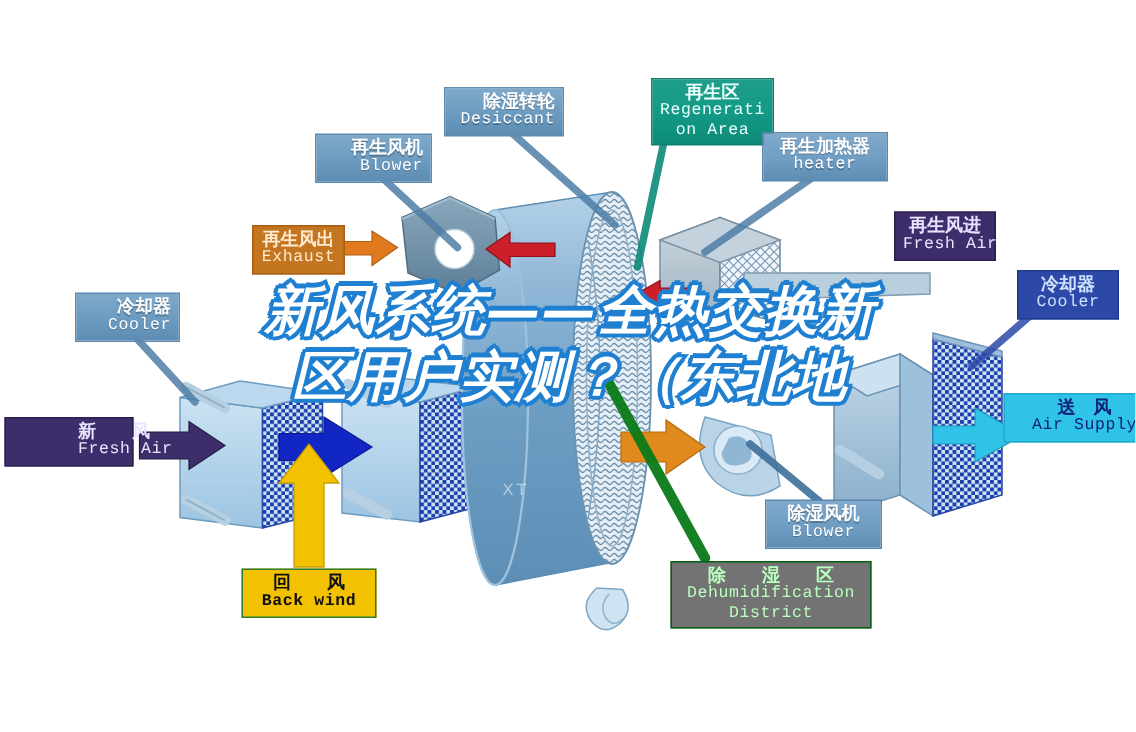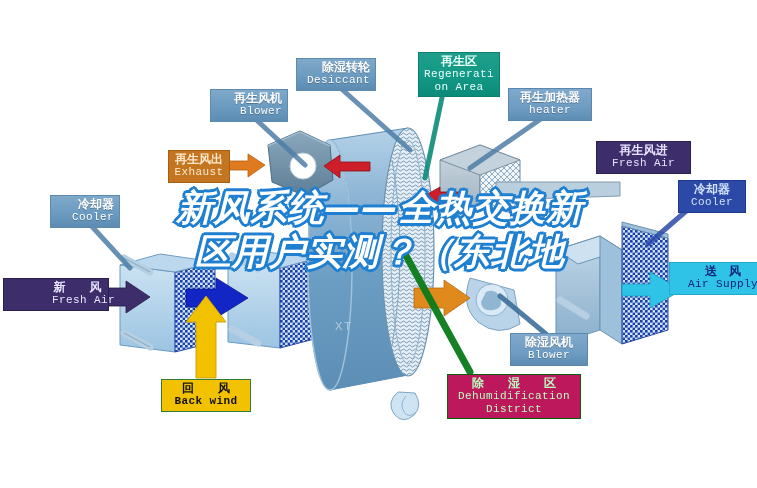--- a/index.html
+++ b/index.html
@@ -62,20 +62,21 @@
   .st-steel2 {          
     background: linear-gradient(180deg,#80a9cc 0%, #6e9cc2 60%, #5e8db4 100%);
     color: #ffffff;
     border: 1px solid #5987ad;
     text-shadow: 0 1px 0 rgba(0,0,0,.25);
   }
   .st-teal {            
     background: linear-gradient(180deg,#1e9e8a 0%, #139a86 50%, #0c8b79 100%);
     color: #eafffb;
     border: 1px solid #0c7f70;
+    margin-left: 16px;
   }
   .st-purple {          
     background: #3d2d6b;
     color: #e8e4ff;
     border: 1px solid #2a1f4d;
   }
   .st-orange {          
     background: #c4751f;
     color: #ffe9cf;
     border: 1px solid #a65f13;
@@ -85,21 +86,21 @@
     color: #cfe1ff;
     border: 1px solid #1e3a8f;
   }
   .st-yellow {          
     background: #f2c200;
     color: #101010;
     border: 1px solid #2f7d32;
   }
   .st-yellow .en { font-weight: bold; }
   .st-green {           
-    background: #be185d;
+    background: #737373;
     color: #b9ffc0;
     border: 1px solid #056010;
   }
   .st-cyan {            
     background: #2fc3e8;
     color: #10227a;
     border: 1px solid #24a8c9;
   }
   .st-cyan .cn, .st-cyan .en { text-shadow: none; }
 
@@ -305,41 +306,41 @@
     <span class="cn">再生区</span>
     <span class="en">Regenerati
 on Area</span>
   </div>
 
   <div class="label-box st-steel2" style="left:508px; top:88px; width:84px;">
     <span class="cn">再生加热器</span>
     <span class="en">heater</span>
   </div>
 
-  <div class="label-box st-purple" style="left:596px; top:141px; width:95px;">
+  <div class="label-box st-purple" style="left:596px; top:141px; width:68px;">
     <span class="cn">再生风进</span>
     <span class="en">Fresh Air</span>
   </div>
 
   <div class="label-box st-orange" style="left:168px; top:150px; width:62px;">
     <span class="cn">再生风出</span>
     <span class="en">Exhaust</span>
   </div>
 
   <div class="label-box st-steel" style="left:50px; top:195px; width:70px;">
     <span class="cn">冷却器</span>
     <span class="en">Cooler</span>
   </div>
 
   <div class="label-box st-blue" style="left:678px; top:180px; width:68px;">
     <span class="cn">冷却器</span>
     <span class="en">Cooler</span>
   </div>
 
-  <div class="label-box st-purple" style="left:3px; top:278px; width:106px;padding-left:48px;">
+  <div class="label-box st-purple" style="left:3px; top:278px; width:86px;padding-left:48px;">
     <span class="cn">新　　风</span>
     <span class="en">Fresh Air</span>
   </div>
 
   <div class="label-box st-cyan" style="left:669px; top:262px; width:108px;">
     <span class="cn">送　风</span>
     <span class="en">Air Supply</span>
   </div>
 
   <div class="label-box st-steel2" style="left:510px; top:333px; width:78px;">

